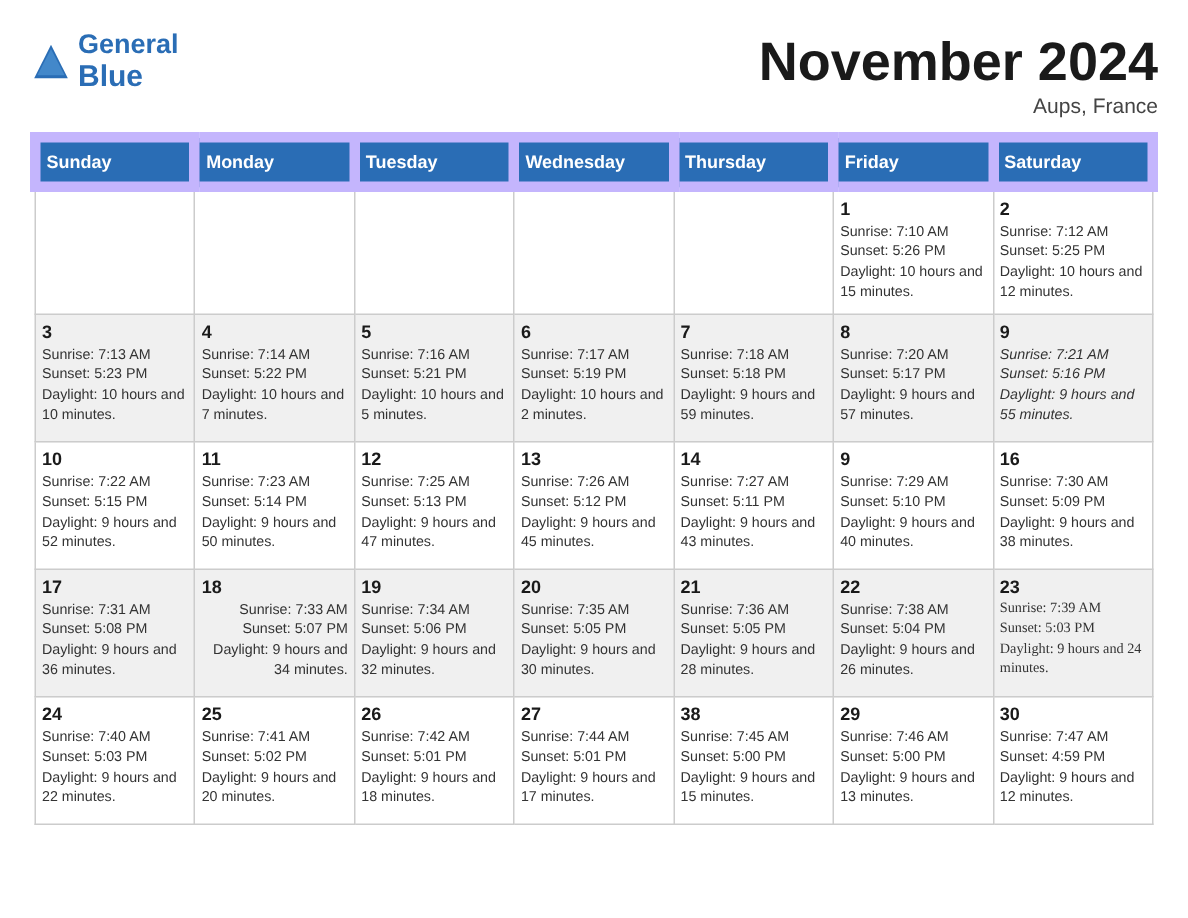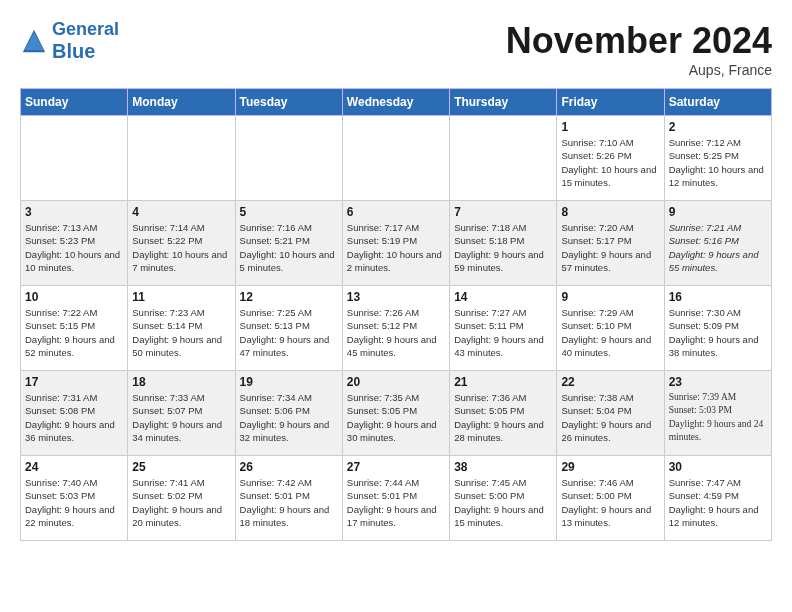--- a/index.html
+++ b/index.html
@@ -52,21 +52,21 @@
       border-collapse: collapse;
       table-layout: fixed;
     }
     th {
       background-color: #2a6db5;
       color: #fff;
       font-size: 12px;
       font-weight: bold;
       padding: 6px 4px;
       text-align: left;
-      border: 1px solid #c4b5fd;
+      border: 7px solid #c4b5fd;
     }
     td {
       border: 1px solid #ccc;
       vertical-align: top;
       padding: 4px;
       font-size: 10px;
       color: #333;
       height: 85px;
       background: #fff;
     }
@@ -246,21 +246,21 @@
       </tr>
       <tr>
         <td class="col-sun">
           <span class="day-number">17</span>
           <div class="day-info" style="white-space: pre-line;">Sunrise: 7:31 AM
 Sunset: 5:08 PM
 Daylight: 9 hours and 36 minutes.</div>
         </td>
         <td class="col-mon">
           <span class="day-number">18</span>
-          <div class="day-info" style="white-space: pre-line;">Sunrise: 7:33 AM
+          <div class="day-info" style="white-space: pre-line; text-align: right;">Sunrise: 7:33 AM
 Sunset: 5:07 PM
 Daylight: 9 hours and 34 minutes.</div>
         </td>
         <td class="col-tue">
           <span class="day-number">19</span>
           <div class="day-info" style="white-space: pre-line;">Sunrise: 7:34 AM
 Sunset: 5:06 PM
 Daylight: 9 hours and 32 minutes.</div>
         </td>
         <td class="col-wed">

